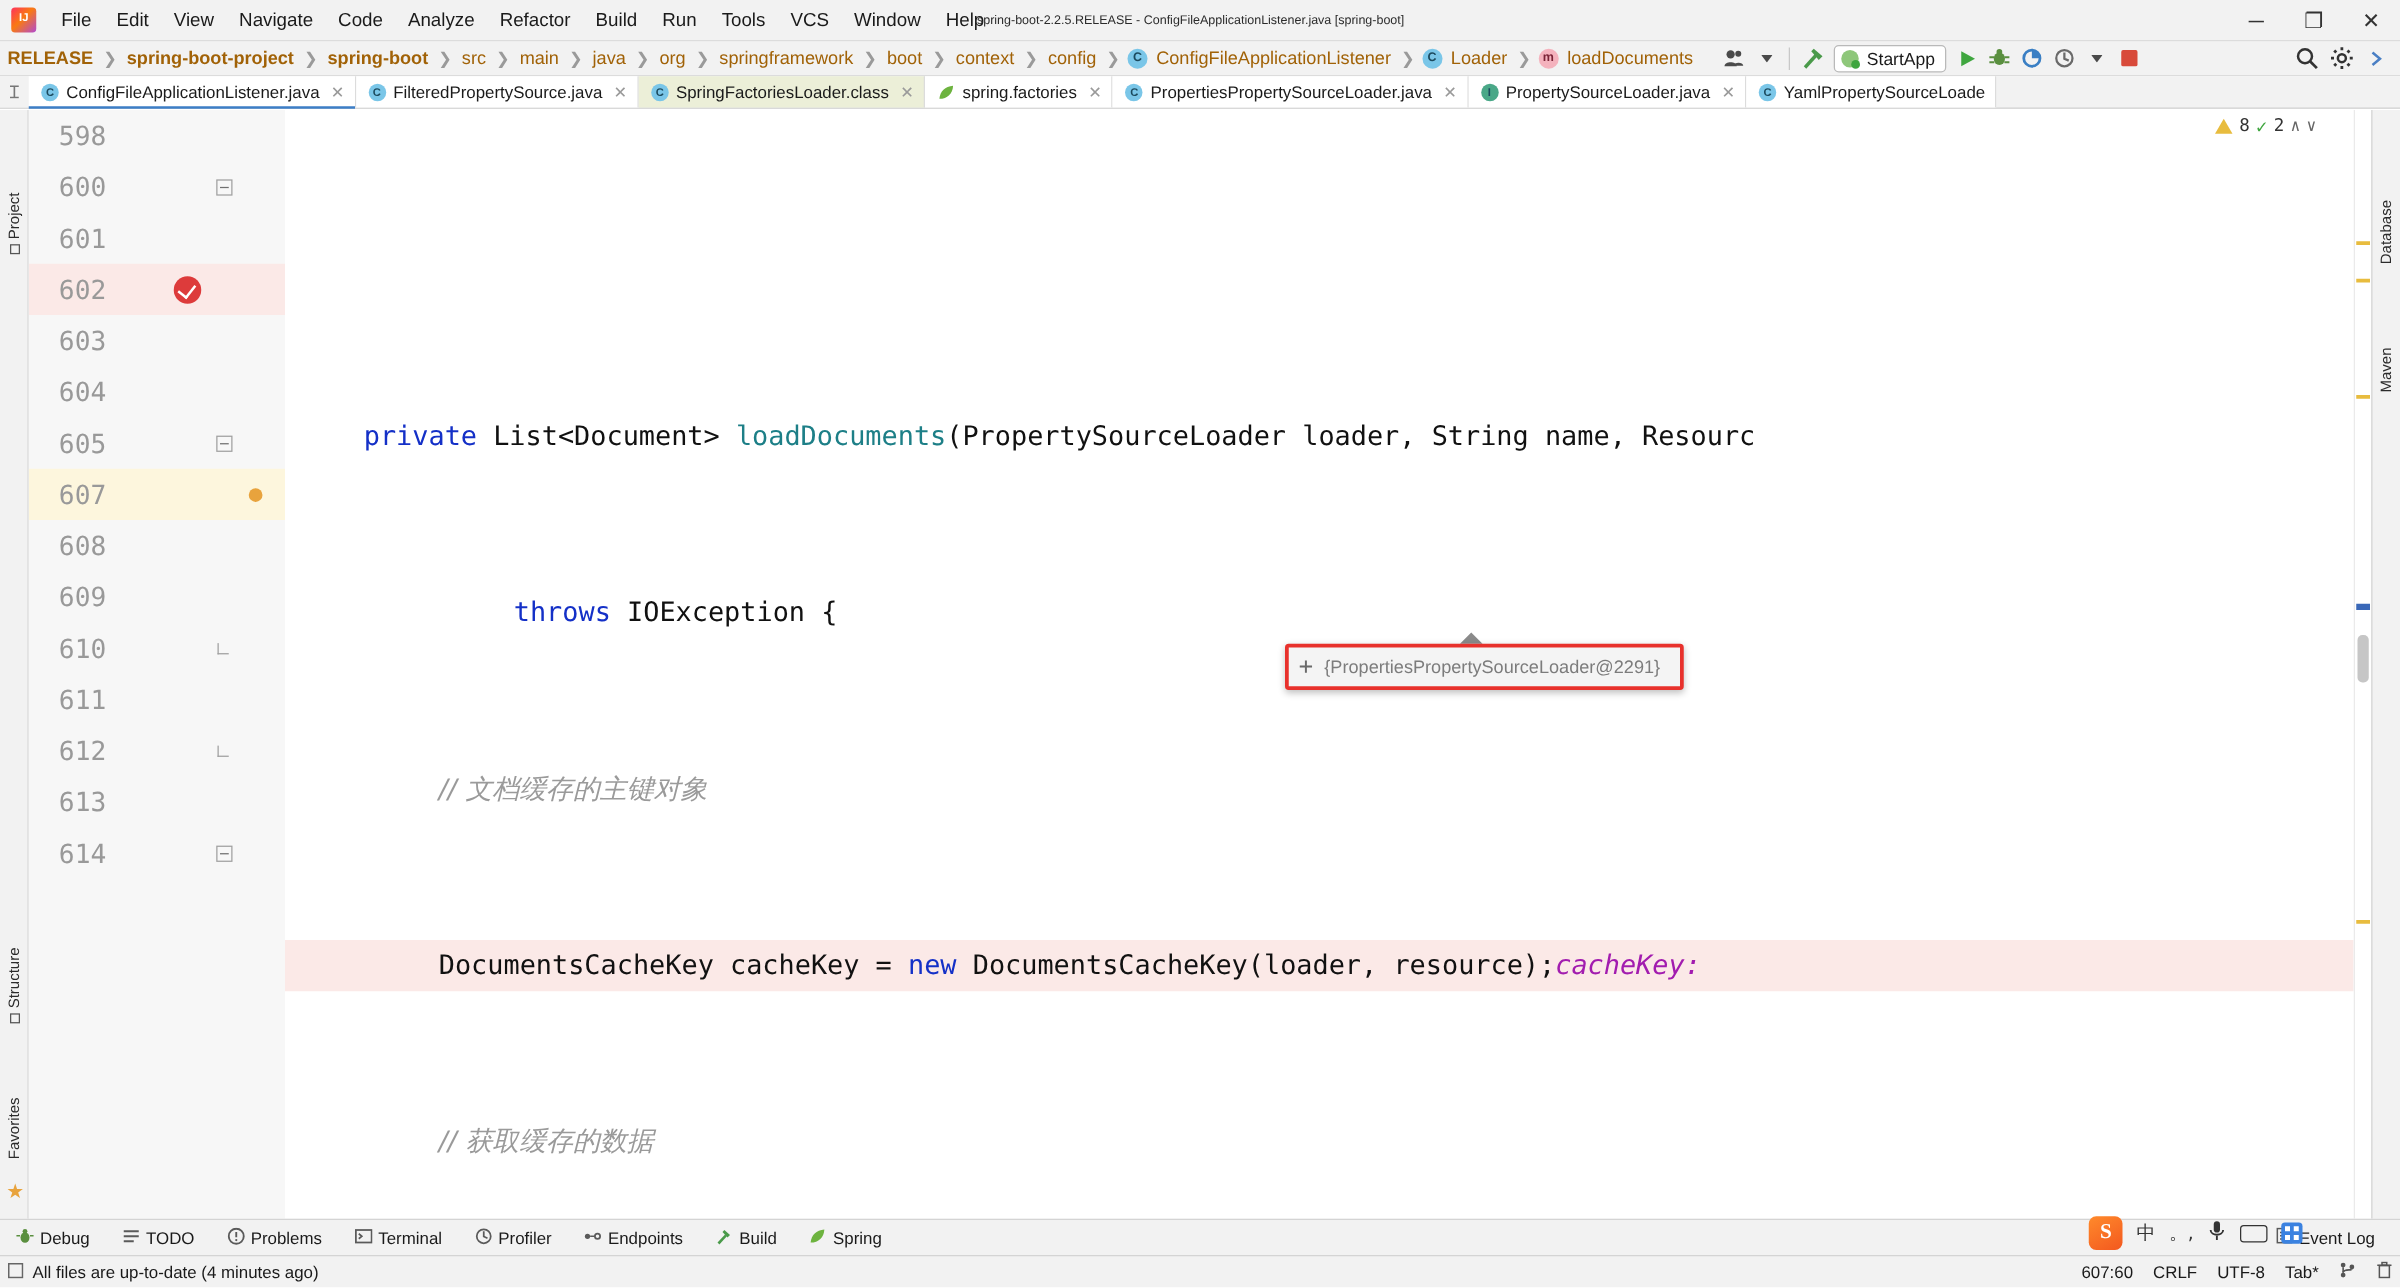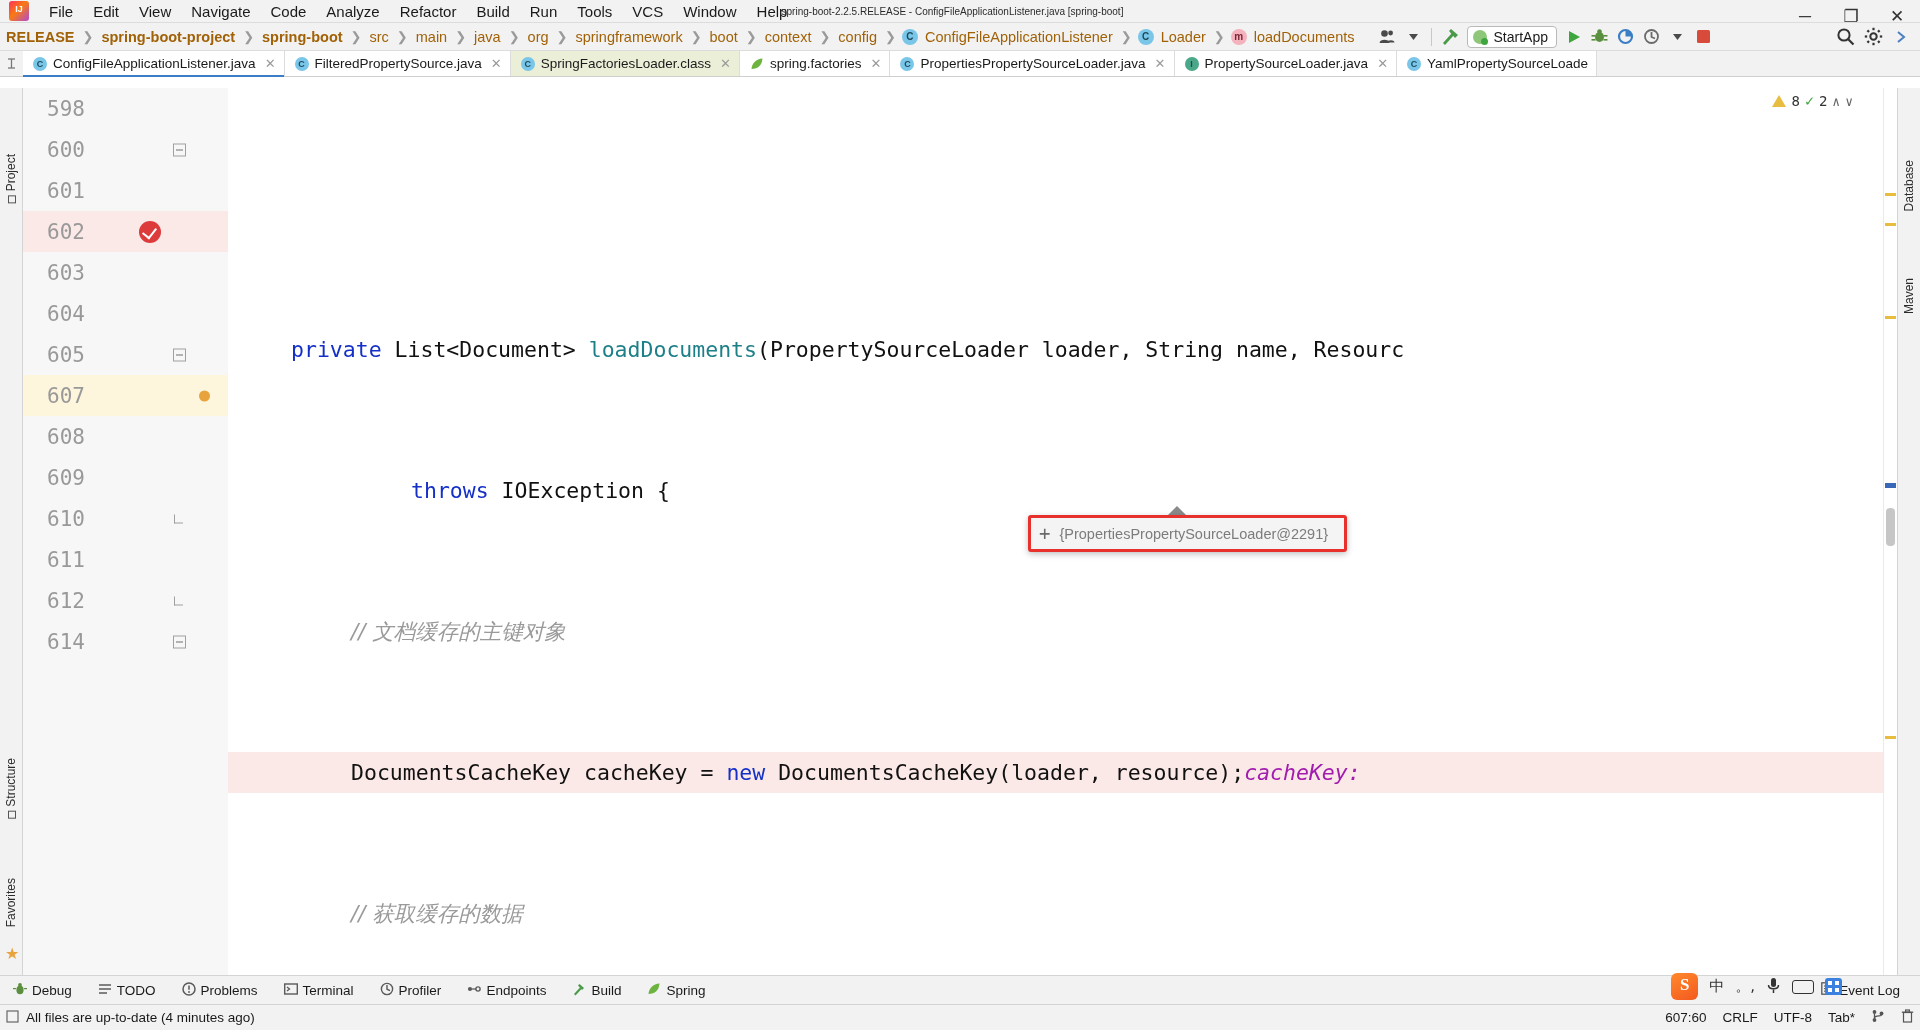--- a/index.html
+++ b/index.html
@@ -6,21 +6,21 @@
   html, body {
     width: 1920px; height: 1030px;
     background: #ffffff;
     font-family: "Liberation Sans", sans-serif;
     overflow: hidden;
   }
   body { position: relative; }
 
   
   .titlebar {
-    height: 23px; width: 100%;
+    height: 33px; width: 100%;
     background: #f2f2f2;
     border-bottom: 1px solid #dcdcdc;
     display: flex; align-items: center;
     position: relative;
   }
   .ij-logo {
     width: 20px; height: 20px; margin-left: 9px; margin-right: 10px;
     border-radius: 3px;
     background: linear-gradient(135deg,#fe315d 0%,#f97a12 45%,#b24ad0 100%);
     position: relative; flex: none;
@@ -620,20 +620,23 @@
           <div class="fold end"></div>
           </div>
         <div class="grow">
             <div class="lnum">611</div>
           </div>
         <div class="grow">
             <div class="lnum">612</div>
           <div class="fold end"></div>
           </div>
         <div class="grow">
+            <div class="lnum">613</div>
+          </div>
+        <div class="grow">
             <div class="lnum">614</div>
           <div class="fold"></div>
           </div>
       </div>
     </div>
 
     <div class="code">
 
       
       <div class="crow"></div>

